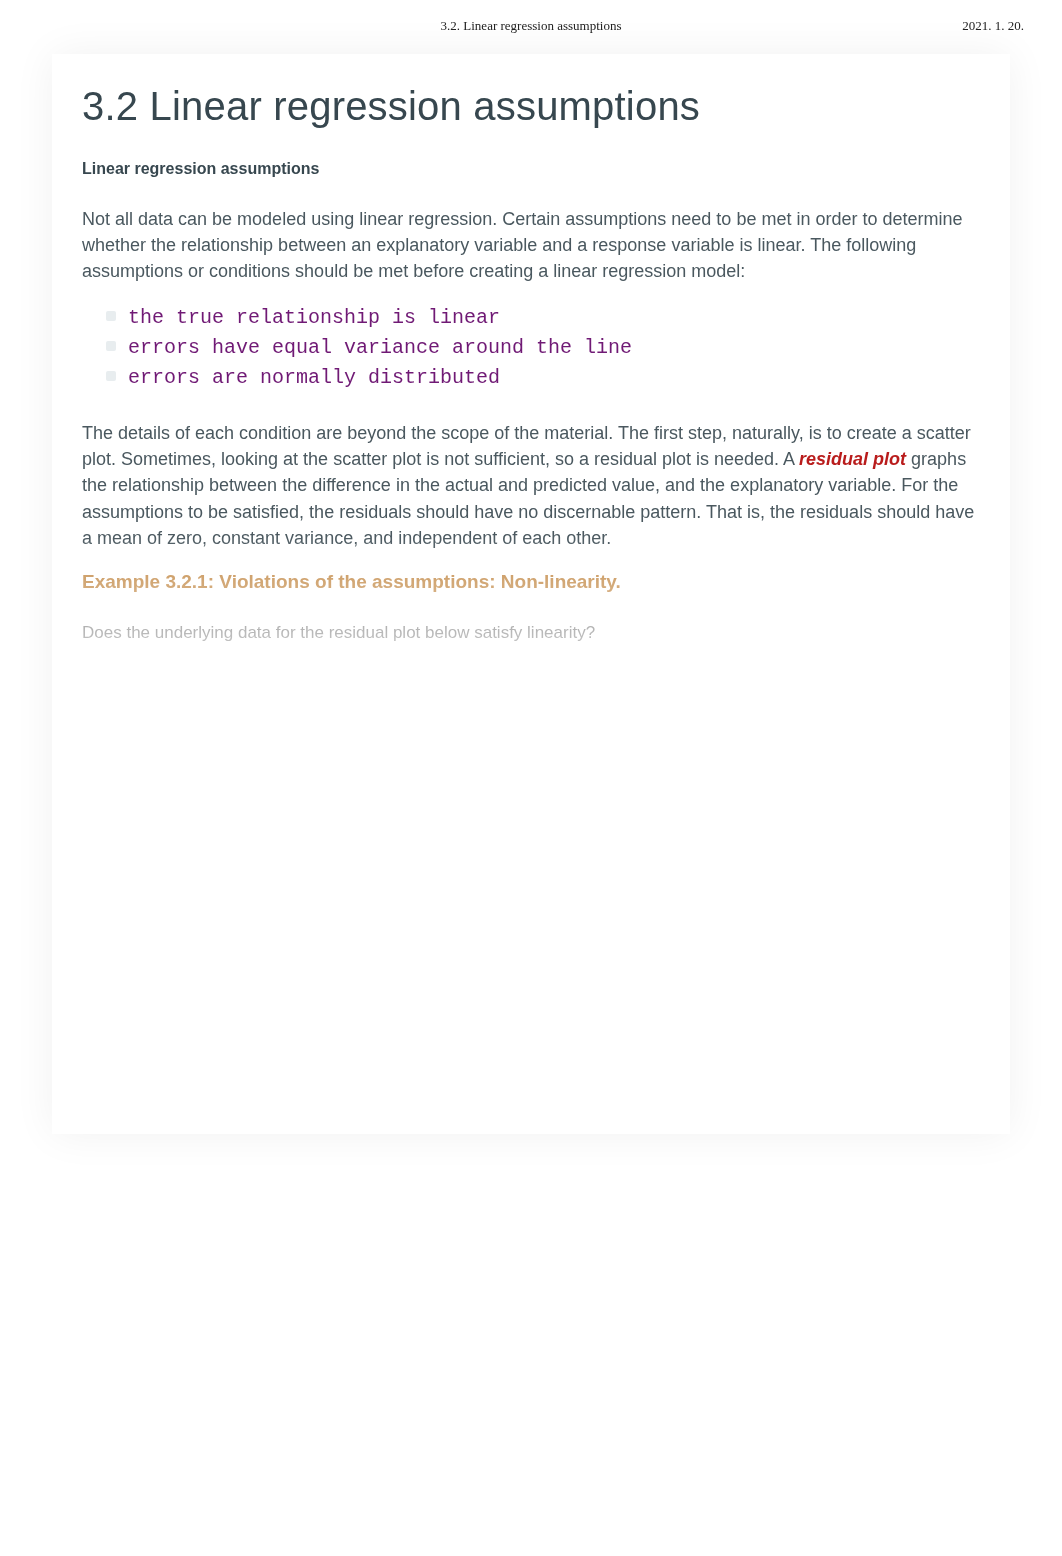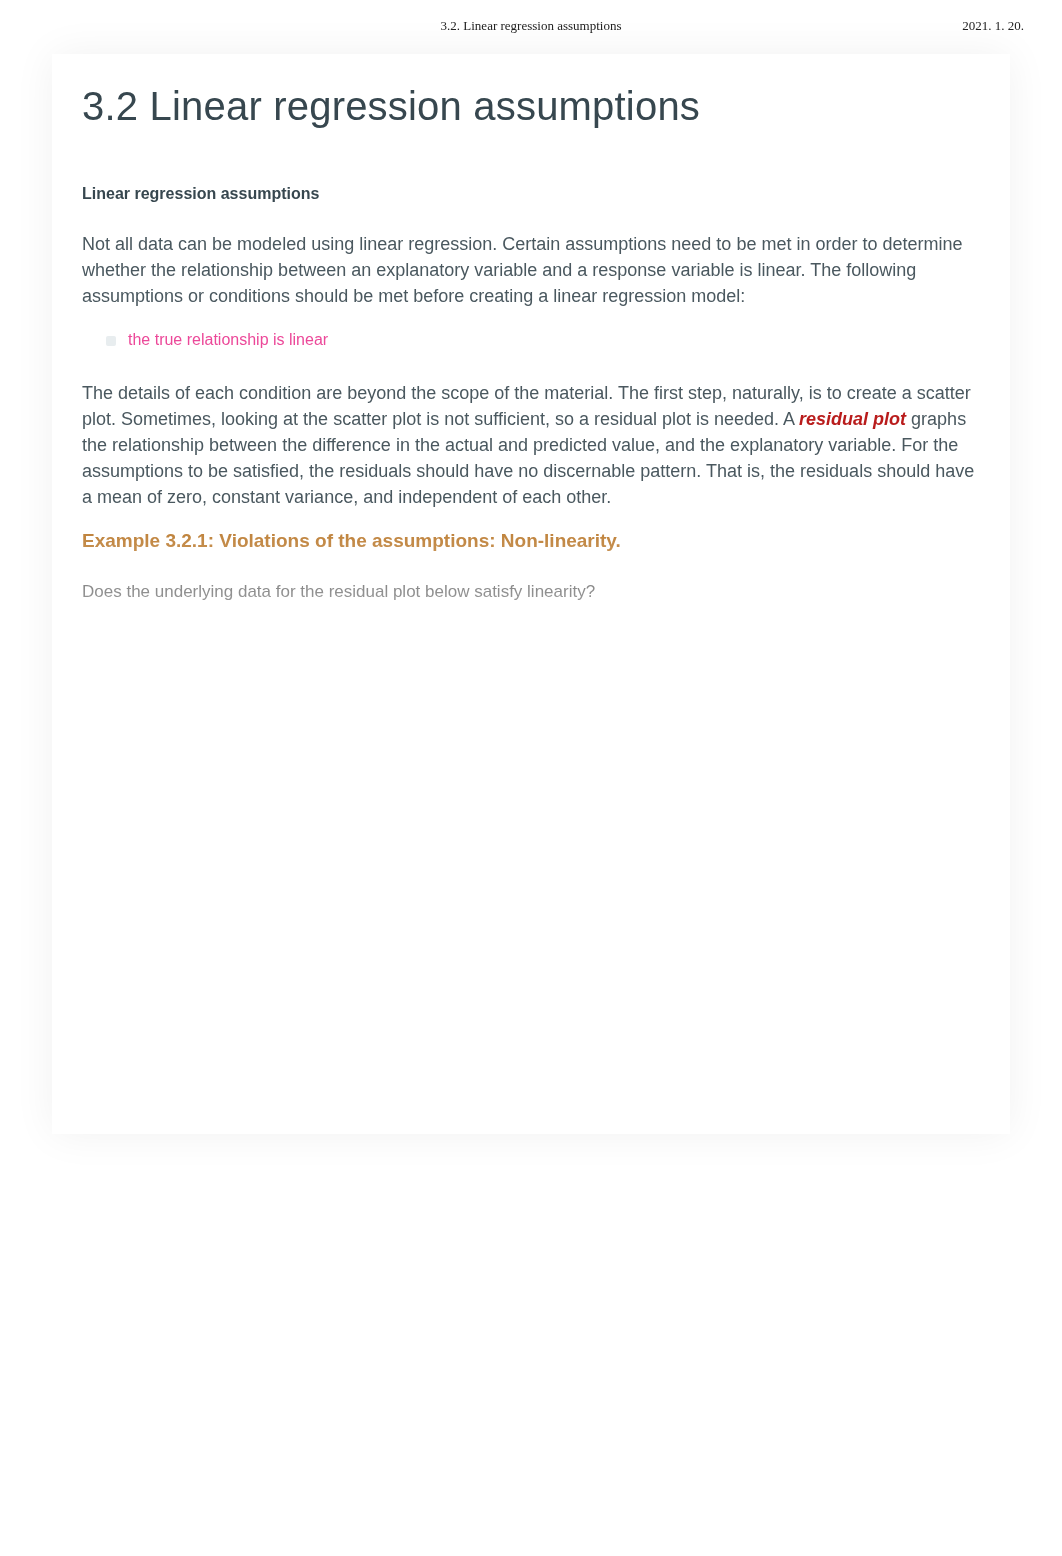--- a/index.html
+++ b/index.html
@@ -29,45 +29,46 @@
       box-shadow: 0 0 40px rgba(0,0,0,0.06);
       padding: 30px 30px 50px 30px;
       min-height: 1080px;
       position: relative;
     }
     h1 {
       font-size: 40px;
       font-weight: 400;
       color: #37474f;
       letter-spacing: 0.2px;
-      margin-bottom: 56px;
+      margin-bottom: 31px;
     }
     h2 {
       font-size: 16px;
       font-weight: 700;
       color: #37474f;
       margin-bottom: 28px;
     }
     p {
       font-size: 18px;
       line-height: 1.45;
       color: #4a585f;
       margin-bottom: 20px;
     }
     ul {
       list-style: none;
       margin: 0 0 28px 24px;
     }
     ul li {
       position: relative;
       padding-left: 22px;
-      font-size: 16px;
+      font-size: 20px;
       line-height: 1.4;
-      color: #ec4899;
+      color: #701a75;
       margin-bottom: 2px;
+      font-family: Liberation Mono, monospace;
     }
     ul li::before {
       content: "";
       position: absolute;
       left: 0;
       top: 7px;
       width: 10px;
       height: 10px;
       background: #e8edef;
       border-radius: 2px;
@@ -111,20 +112,22 @@
 <div class="content-card">
 
   <h1>3.2 Linear regression assumptions</h1>
 
   <h2>Linear regression assumptions</h2>
 
   <p>Not all data can be modeled using linear regression. Certain assumptions need to be met in order to determine whether the relationship between an explanatory variable and a response variable is linear. The following assumptions or conditions should be met before creating a linear regression model:</p>
 
   <ul>
     <li>the true relationship is linear</li>
+    <li>errors have equal variance around the line</li>
+    <li>errors are normally distributed</li>
   </ul>
 
   <p>
     <span>The details of each condition are beyond the scope of the material. The first step, naturally, is to create a scatter plot. Sometimes, looking at the scatter plot is not sufficient, so a residual plot is needed. A </span><strong class="em-term">residual plot</strong><span> graphs the relationship between the difference in the actual and predicted value, and the explanatory variable. For the assumptions to be satisfied, the residuals should have no discernable pattern. That is, the residuals should have a mean of zero, constant variance, and independent of each other.</span>
   </p>
 
   <div class="hidden-block">
     <div class="ex-title">Example 3.2.1: Violations of the assumptions: Non-linearity.</div>
     <div class="ex-body">Does the underlying data for the residual plot below satisfy linearity?</div>
   </div>

